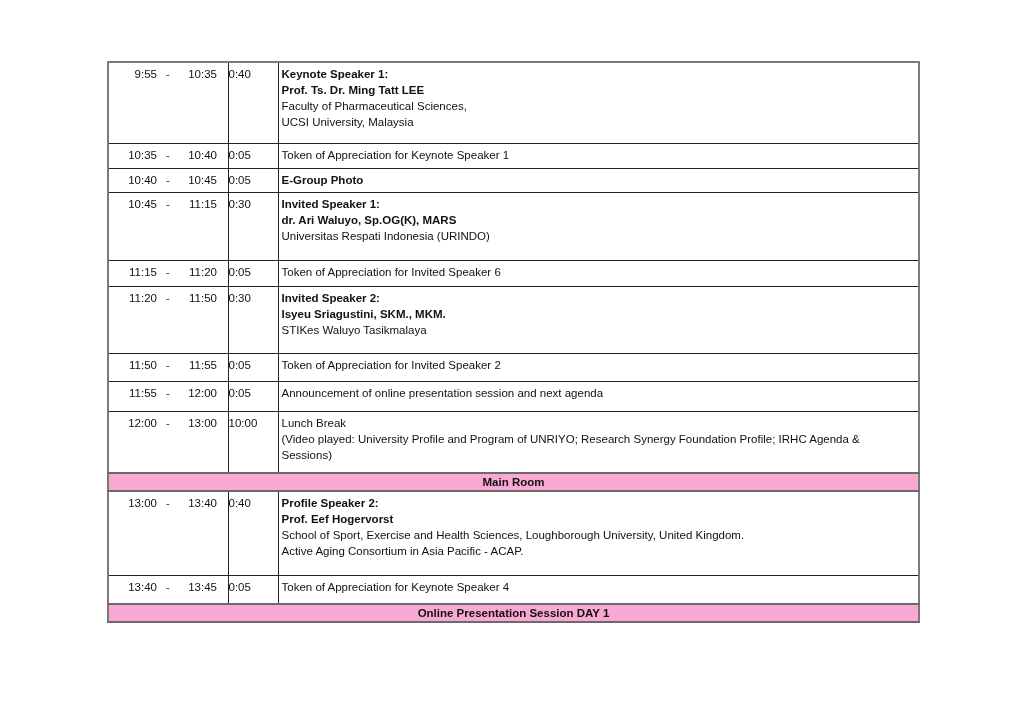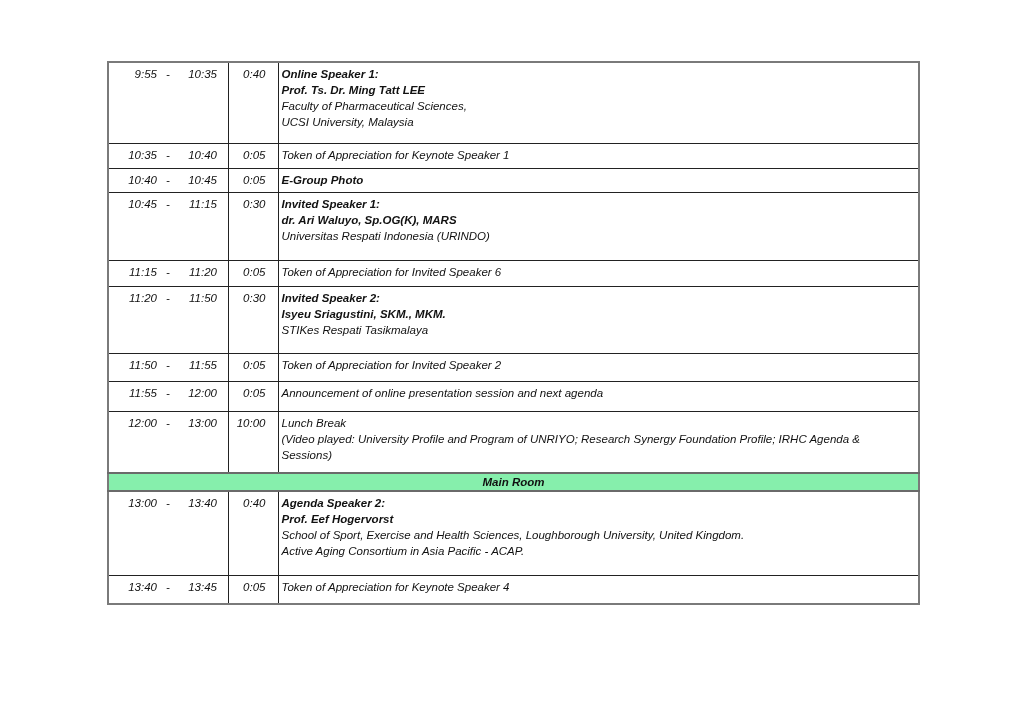--- a/index.html
+++ b/index.html
@@ -14,21 +14,20 @@
       font-family: "Liberation Sans", "DejaVu Sans", sans-serif;
       font-size: 11.5px;
       color: #111111;
       position: relative;
     }
     .page {
       position: absolute;
       left: 0; top: 0;
       width: 1024px; height: 724px;
       background: #ffffff;
-      font-style: italic;
     }
     table.agenda {
       position: absolute;
       left: 107px;
       top: 61px;
       width: 811px;
       border-collapse: collapse;
       table-layout: fixed;
       border: 2px solid #7a7a7a;
     }
@@ -54,30 +53,29 @@
     .dash {
       width: 22px;
       text-align: center;
       color: #333;
     }
     .end {
       width: 38px;
       text-align: right;
     }
     td.dur {
-      text-align: right;
       padding: 3px 12px 0 0 !important;
     }
     td.desc {
       padding: 3px 4px 0 3px !important;
     }
     .bold { font-weight: bold; }
     .line { display: block; }
     tr.band td {
-      background: #86efac;
+      background: #f9a8d4;
       text-align: center;
       font-weight: bold;
       vertical-align: middle;
       border-top: 2px solid #6a6a6a;
       border-bottom: 2px solid #6a6a6a;
       height: 17px;
       line-height: 16px;
     }
   </style>
 </head>
@@ -94,21 +92,21 @@
         <tr>
     <td class="time-cell" style="height: 77px;">
       <div class="time-wrap" style="padding-top:0">
         <span class="start">9:55</span>
         <span class="dash">-</span>
         <span class="end">10:35</span>
       </div>
     </td>
     <td class="dur" style="height: 77px;">0:40</td>
     <td class="desc" style="height: 77px;">
-            <span class="line bold">Online Speaker 1:</span>
+            <span class="line bold">Keynote Speaker 1:</span>
             <span class="line bold">Prof. Ts. Dr. Ming Tatt LEE</span>
             <span class="line">Faculty of Pharmaceutical Sciences,</span>
             <span class="line">UCSI University, Malaysia</span>
           </td>
   </tr>
         <tr>
     <td class="time-cell" style="height: 21px;">
       <div class="time-wrap" style="padding-top:0">
         <span class="start">10:35</span>
         <span class="dash">-</span>
@@ -166,21 +164,21 @@
       <div class="time-wrap" style="padding-top:0">
         <span class="start">11:20</span>
         <span class="dash">-</span>
         <span class="end">11:50</span>
       </div>
     </td>
     <td class="dur" style="height: 63px;">0:30</td>
     <td class="desc" style="height: 63px;">
             <span class="line bold">Invited Speaker 2:</span>
             <span class="line bold">Isyeu Sriagustini, SKM., MKM.</span>
-            <span class="line">STIKes Respati Tasikmalaya</span>
+            <span class="line">STIKes Waluyo Tasikmalaya</span>
           </td>
   </tr>
         <tr>
     <td class="time-cell" style="height: 24px;">
       <div class="time-wrap" style="padding-top:0">
         <span class="start">11:50</span>
         <span class="dash">-</span>
         <span class="end">11:55</span>
       </div>
     </td>
@@ -223,34 +221,37 @@
         <tr>
     <td class="time-cell" style="height: 80px;">
       <div class="time-wrap" style="padding-top:0">
         <span class="start">13:00</span>
         <span class="dash">-</span>
         <span class="end">13:40</span>
       </div>
     </td>
     <td class="dur" style="height: 80px;">0:40</td>
     <td class="desc" style="height: 80px;">
-            <span class="line bold">Agenda Speaker 2:</span>
+            <span class="line bold">Profile Speaker 2:</span>
             <span class="line bold">Prof. Eef Hogervorst</span>
             <span class="line">School of Sport, Exercise and Health Sciences, Loughborough University, United Kingdom.</span>
             <span class="line">Active Aging Consortium in Asia Pacific - ACAP.</span>
           </td>
   </tr>
         <tr>
     <td class="time-cell" style="height: 24px;">
       <div class="time-wrap" style="padding-top:0">
         <span class="start">13:40</span>
         <span class="dash">-</span>
         <span class="end">13:45</span>
       </div>
     </td>
     <td class="dur" style="height: 24px;">0:05</td>
     <td class="desc" style="height: 24px;">
             <span class="line">Token of Appreciation for Keynote Speaker 4</span>
           </td>
+  </tr>
+        <tr class="band">
+    <td colspan="3" style="height: 16px;">Online Presentation Session DAY 1</td>
   </tr>
       </tbody>
   </table>
 </div>
 
 </body></html>

